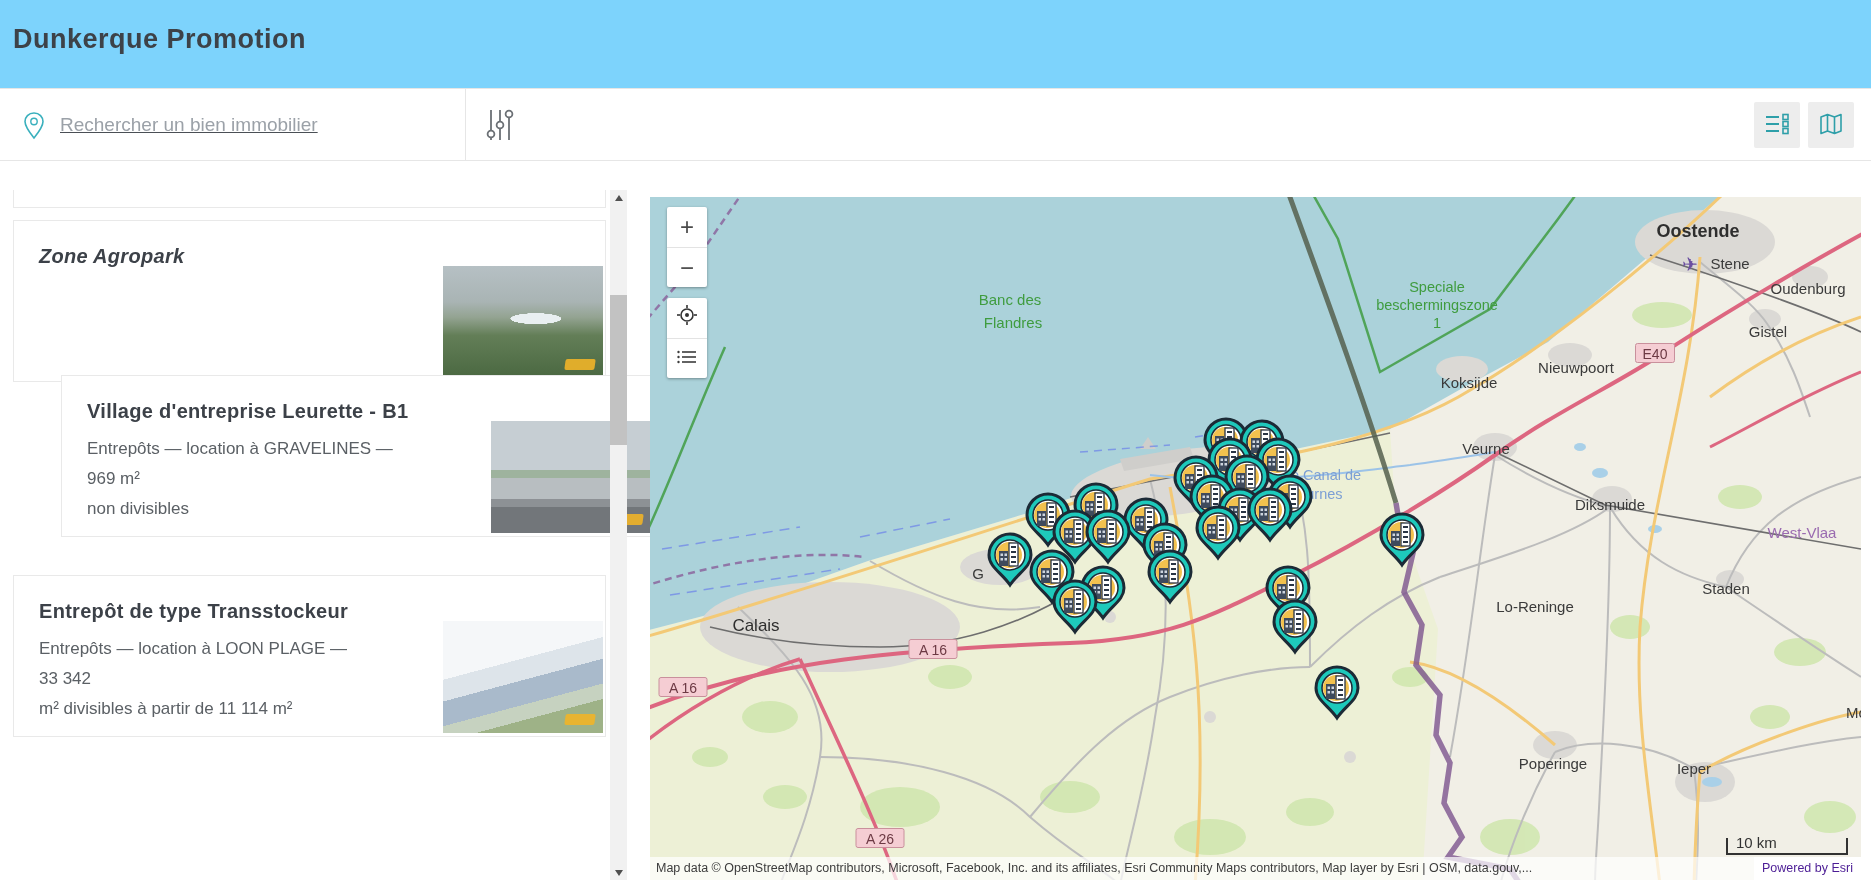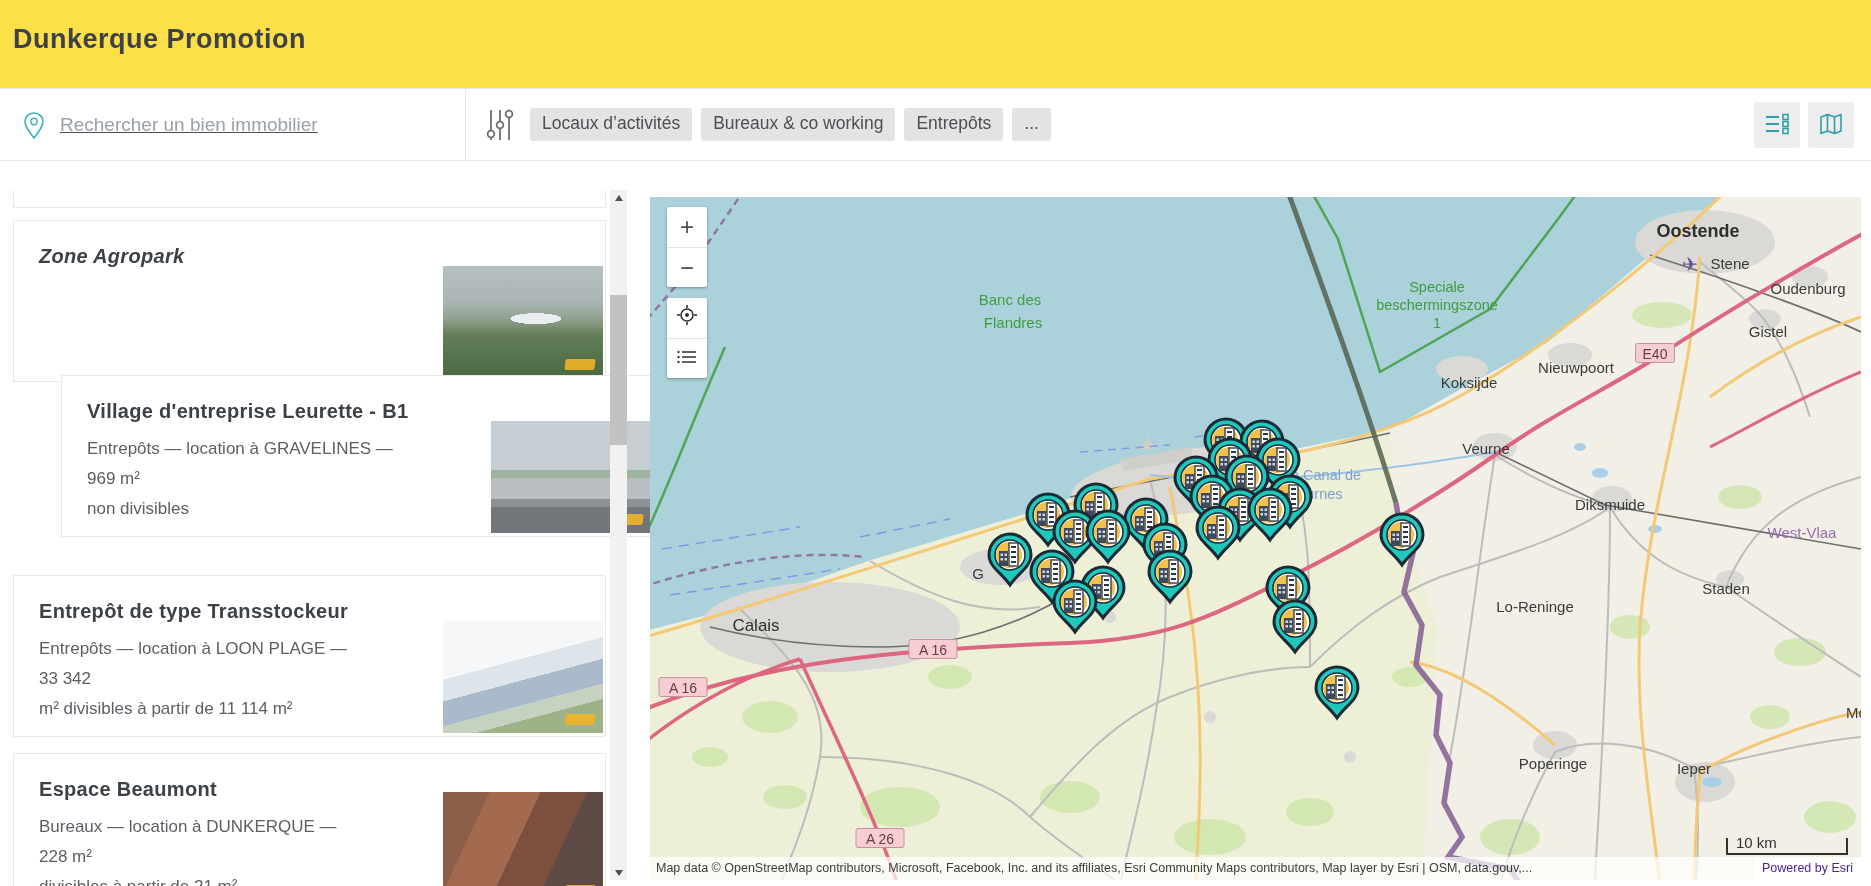--- a/index.html
+++ b/index.html
@@ -1,21 +1,21 @@
 <!DOCTYPE html>
 <html style="--accent: #2e9fa9; --marker-fill: #1ec9bb; --marker-outline: #1c2a36; --sea: #abd2da; --label-green: #3f9c3f; --label-blue: #7c9fd4;"><head>
 <meta charset="utf-8">
 <style>
   * { margin:0; padding:0; box-sizing:border-box; }
   html,body { width:1871px; height:886px; background:#fff; overflow:hidden;
     font-family:"Liberation Sans", sans-serif; }
   .screen { position:relative; width:1871px; height:886px; background:#fff; }
 
   
-  .header { position:absolute; left:0; top:0; width:1871px; height:88px; background:#fde047; }
+  .header { position:absolute; left:0; top:0; width:1871px; height:88px; background:#7dd3fc; }
   .app-title { position:absolute; left:13px; top:24px; font-size:27px; letter-spacing:.5px;
     color:#3d4248; font-weight:600; }
 
   
   .toolbar { position:absolute; left:0; top:88px; width:1871px; height:73px; background:#fff;
     border-top:1px solid #e6e6e6; border-bottom:1px solid #e6e6e6; }
   .search-wrap { position:absolute; left:0; top:0; width:465px; height:71px; }
   .pin-icon { position:absolute; left:22px; top:22px; }
   .search-input { position:absolute; left:60px; top:14px; width:380px; height:44px; border:none;
     outline:none; font-size:19px; color:#4a4f55; font-family:"Liberation Sans",sans-serif;text-decoration:underline; }
@@ -110,26 +110,20 @@
         <g stroke="#6b7075" stroke-width="1.8" fill="#fff">
           <line x1="7" y1="4" x2="7" y2="34"></line>
             <circle cx="7" cy="28" r="3.4"></circle>
           <line x1="16" y1="4" x2="16" y2="34"></line>
             <circle cx="16" cy="19" r="3.4"></circle>
           <line x1="25" y1="4" x2="25" y2="34"></line>
             <circle cx="25" cy="8" r="3.4"></circle>
         </g>
       </svg>
     </span>
-    <div class="chips">
-      <span class="chip">Locaux d’activités</span>
-      <span class="chip">Bureaux &amp; co working</span>
-      <span class="chip">Entrepôts</span>
-      <span class="chip">...</span>
-    </div>
     <div class="view-toggles">
       <button class="vt-btn">
         <span>
           <svg width="26" height="24" viewBox="0 0 26 24" fill="none">
             <g class="teal" stroke="#2e9fa9" stroke-width="2">
               <line x1="2" y1="5" x2="15" y2="5"></line>
                 <line x1="2" y1="12" x2="15" y2="12"></line>
                 <line x1="2" y1="19" x2="15" y2="19"></line>
             </g>
             <g class="teal" stroke="#2e9fa9" stroke-width="1.6">
@@ -168,28 +162,20 @@
 
   <div class="card card-3">
     <div class="card-title">Entrepôt de type Transstockeur</div>
     <div class="card-desc">
       <span>Entrepôts — location à LOON PLAGE — 33 342</span><br>
       <span>m² divisibles à partir de 11 114 m²</span>
     </div>
     <div class="thumb thumb-3"></div>
   </div>
 
-  <div class="card card-4">
-    <div class="card-title">Espace Beaumont</div>
-    <div class="card-desc">
-      <span>Bureaux — location à DUNKERQUE — 228 m²</span><br>
-      <span>divisibles à partir de 21 m²</span>
-    </div>
-    <div class="thumb thumb-4"></div>
-  </div>
 
   <div class="sb">
     <div class="sb-arrow up">
         <div class="tri-up"></div>
       </div>
     <div class="sb-thumb"></div>
     <div class="sb-arrow down">
         <div class="tri-down"></div>
       </div>
   </div>

